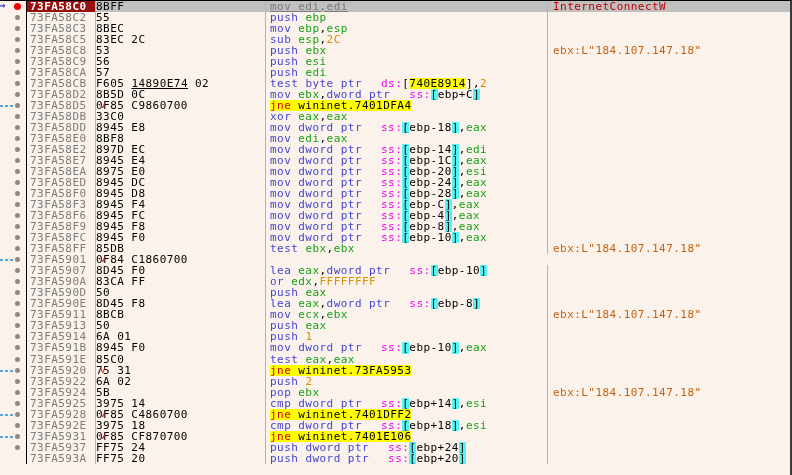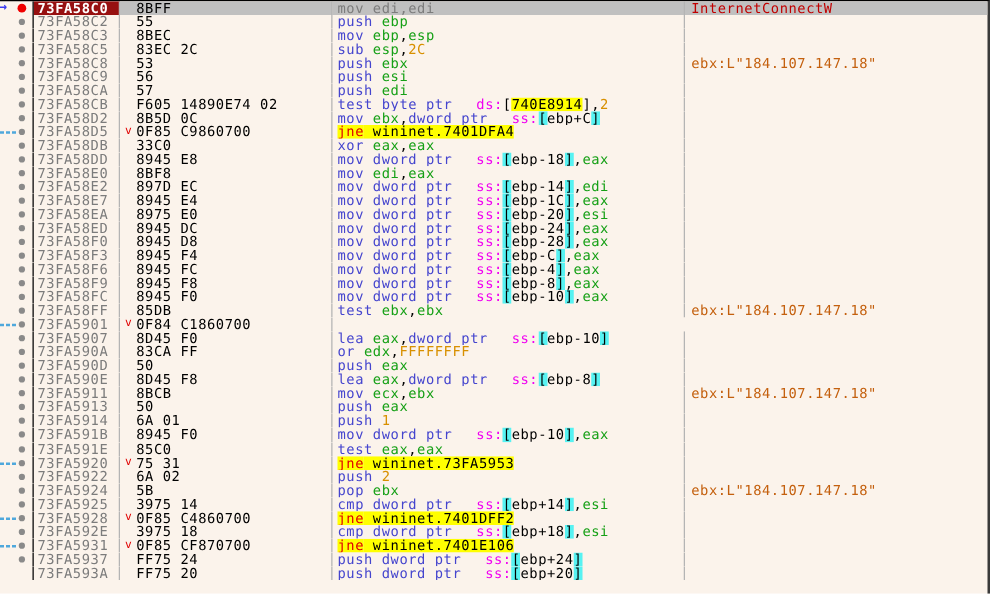--- a/index.html
+++ b/index.html
@@ -11,38 +11,38 @@
     border-right:2px solid #3a3a3a;
     background:var(--background,#FBF3EB);
     overflow:hidden;
     font-family:"DejaVu Sans Mono","Liberation Mono",monospace;
     font-size:11px; letter-spacing:0.45px;
     cursor:default;
   }
   .row { display:flex; height:11.02px; line-height:11px; overflow:hidden; white-space:pre; }
   .gutter { position:relative; flex:0 0 27px; border-right:1px solid var(--gutter_line,#000); }
   .addr   { flex:0 0 69px;  padding-left:3px;  color:var(--address,#7C7C7C); border-right:1px solid var(--grid_line,#B4B4B4); overflow:hidden; }
-  .bytes  { position:relative; flex:0 0 170px; padding-left:13px; color:var(--plain,#000); border-right:1px solid var(--grid_line,#B4B4B4); overflow:hidden; }
+  .bytes  { position:relative; flex:0 0 170px; color:var(--plain,#000); border-right:1px solid var(--grid_line,#B4B4B4); overflow:hidden; }
   .ins    { flex:0 0 282px; padding-left:4px;  border-right:1px solid var(--grid_line,#B4B4B4); overflow:hidden; }
   .cmt    { flex:1; padding-left:5px; overflow:hidden; }
   .row.sel .bytes, .row.sel .ins, .row.sel .cmt { background:var(--selection,#C0C0C0); }
   .addr.cip { background:var(--cip_address_bg,#971010); color:var(--cip_address_fg,#fff);font-weight:bold; }
   .dot { position:absolute; left:15px; top:3px; width:5px; height:5px; border-radius:50%; background:var(--dot,#8A8A8A); }
   .dot.bp { left:14px; top:2px; width:7px; height:7px; background:var(--dot_breakpoint,#F00000); }
   .dash { position:absolute; left:0; top:5px; width:13px; height:2px;
           background:repeating-linear-gradient(90deg,var(--jump_line,#4FA8DC) 0 3px,transparent 3px 5px); }
   .eip  { position:absolute; left:-1px; top:-1px; color:var(--eip_arrow,#3C3CF0); font-weight:bold; }
   .vmark{ position:absolute; left:4px; top:0; color:var(--jcc_mnemonic,#E00000); font-size:9px; }
-  .u { }
+  .u { text-decoration:underline; }
   .tk-m  { color:var(--mnemonic,#4545CE); }
   .tk-r  { color:var(--register,#16A016); }
   .tk-s  { color:var(--segment,#F000F0);margin-left:12px; }
   .tk-i  { color:var(--immediate,#D89000); }
   .tk-t  { color:var(--plain,#000); }
-  .tk-g  { color:var(--nop_gray,#7C7C7C); }
+  .tk-g  { color:var(--nop_gray,#7C7C7C);text-decoration:underline; }
   .tk-jy { color:var(--jcc_mnemonic,#E00000); background:var(--jump_highlight_bg,#FFFF00); }
   .tk-y  { color:#000; background:var(--jump_highlight_bg,#FFFF00); }
   .tk-c  { color:#000; background:var(--call_bg,#5FF0F0); }
   .tk-b  { color:#000; background:var(--stack_bracket_bg,#57F2F2); }
   .cmt-fn   { color:var(--label_red,#C00000);text-align:right; }
   .cmt-auto { color:var(--comment_auto,#C4600E); }
 </style>
 </head>
 <body>
 

